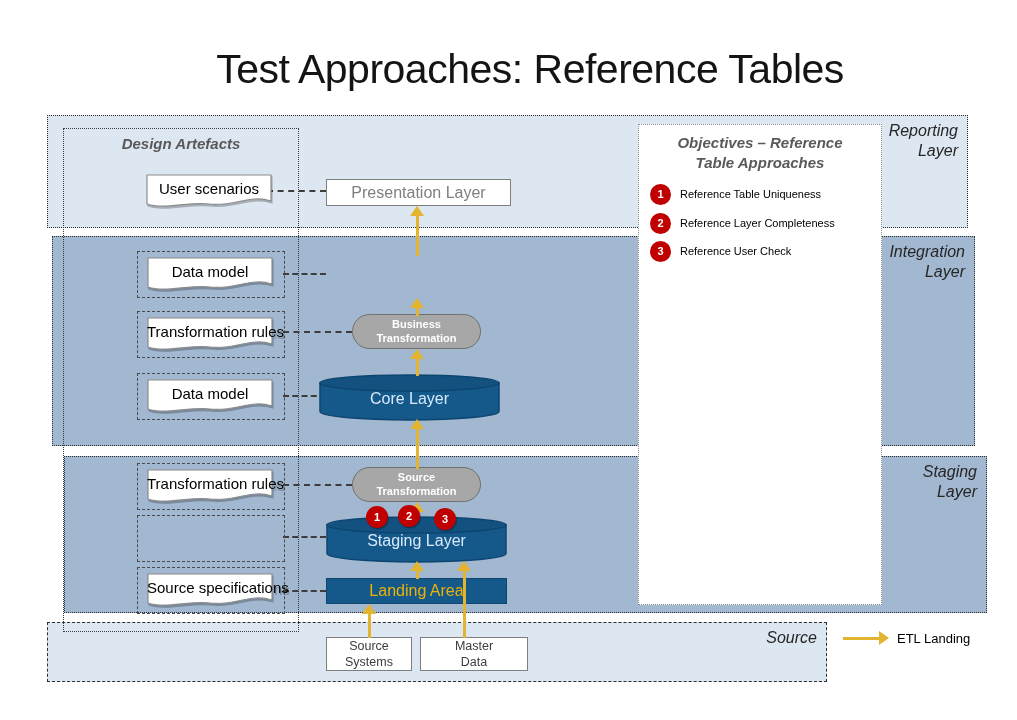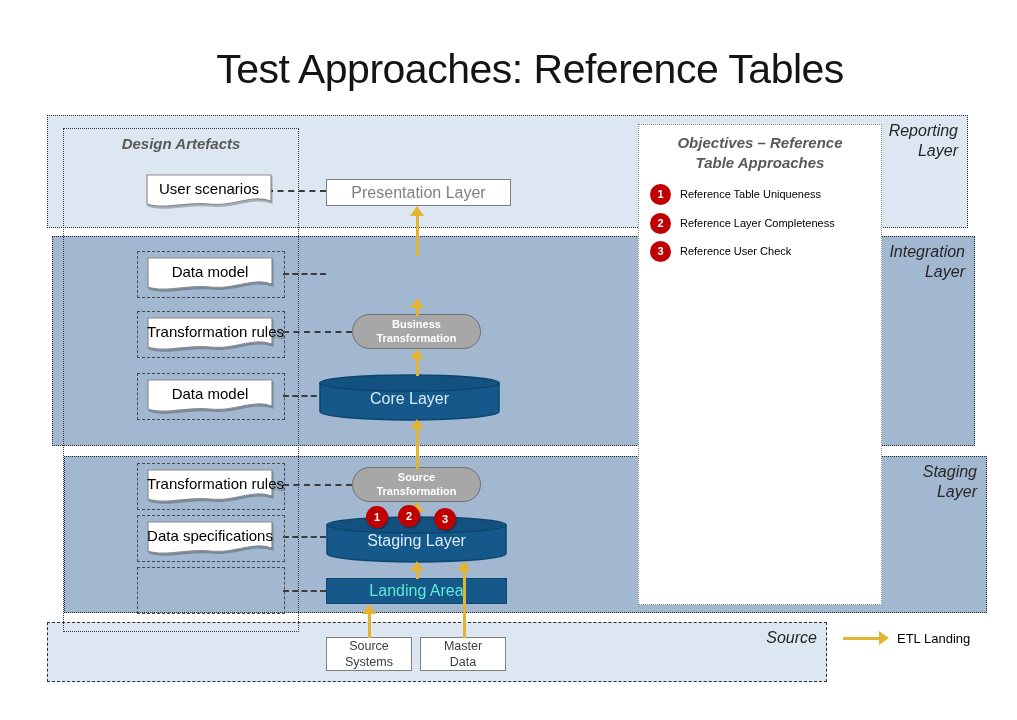--- a/index.html
+++ b/index.html
@@ -50,25 +50,25 @@
   .doc-label{
     position:absolute; top:6px; left:0; right:0; text-align:center;
     font-size:15px; color:#000000; white-space:nowrap;
   }
   
   .rect-node{
     position:absolute; box-sizing:border-box; background:#ffffff; border:1px solid #7f7f7f;
     display:flex; align-items:center; justify-content:center;
   }
   #node-presentation{left:326px; top:179px; width:185px; height:27px; font-size:16px; color:#808080;}
-  .blue-rect{background:#15588a; border:1.5px solid #0d4570; color:#5eead4; font-size:16px;text-align:center;}
+  .blue-rect{background:#15588a; border:1.5px solid #0d4570; color:#eab308; font-size:16px;text-align:center;}
   #node-landing{left:326px; top:578px; width:181px; height:26px;}
   .src-box{flex-direction:column; font-size:12.5px; color:#3d3d3d; line-height:1.3;}
   #node-source-systems{left:326px; top:637px; width:86px; height:34px;}
-  #node-master-data{left:420px; top:637px; width:86px; height:34px;}
+  #node-master-data{left:420px; top:637px; width:108px; height:34px;}
   
   .cyl{position:absolute; width:181px; height:47px;}
   .cyl svg{display:block;}
   .cyl-label{
     position:absolute; left:0; right:0; top:16px; text-align:center;
     color:#d6eafb; font-size:16px;
   }
   #cyl-semantic{left:326px; top:252px;}
   #cyl-core{left:313px; top:374px;margin-left:6px;}
   #cyl-staging{left:326px; top:516px;}
@@ -221,28 +221,28 @@
 
   <div class="doc-wrap z2" style="left:137px; top:463px;"></div>
   <div class="doc z3" style="left:147px; top:469px;">
     <svg width="126" height="36" viewBox="0 0 126 36">
       <path d="M1 1 H125 V27 C104 20 88 33 63 30 C42 27.5 18 36 1 30 Z" fill="#ffffff" stroke="#8c8c8c" stroke-width="1.2"></path>
     </svg>
     <div class="doc-label">Transformation rules</div>
   </div>
 
   <div class="doc-wrap z2" style="left:137px; top:515px;"></div>
-  <div class="doc z3" style="left:147px; top:521px;">
-    <svg width="126" height="36" viewBox="0 0 126 36">
-      <path d="M1 1 H125 V27 C104 20 88 33 63 30 C42 27.5 18 36 1 30 Z" fill="#ffffff" stroke="#8c8c8c" stroke-width="1.2"></path>
-    </svg>
-    <div class="doc-label">Data specifications</div>
-  </div>
 
   <div class="doc-wrap z2" style="left:137px; top:567px;"></div>
+  <div class="doc z3" style="left:147px; top:573px;">
+    <svg width="126" height="36" viewBox="0 0 126 36">
+      <path d="M1 1 H125 V27 C104 20 88 33 63 30 C42 27.5 18 36 1 30 Z" fill="#ffffff" stroke="#8c8c8c" stroke-width="1.2"></path>
+    </svg>
+    <div class="doc-label">Source specifications</div>
+  </div>
 
   <div class="rect-node z3" id="node-presentation">
     <span>Presentation Layer</span>
   </div>
 
 
   <div class="cyl z3" id="cyl-core">
     <svg width="181" height="47" viewBox="0 0 181 47">
       <path d="M1 9 L1 37.5 A89.5 8.5 0 0 0 180 37.5 L180 9 Z" fill="#15588a" stroke="#0d4570" stroke-width="1.5"></path>
       <ellipse cx="90.5" cy="9" rx="89.5" ry="8" fill="#135280" stroke="#0d4570" stroke-width="1.5"></ellipse>

